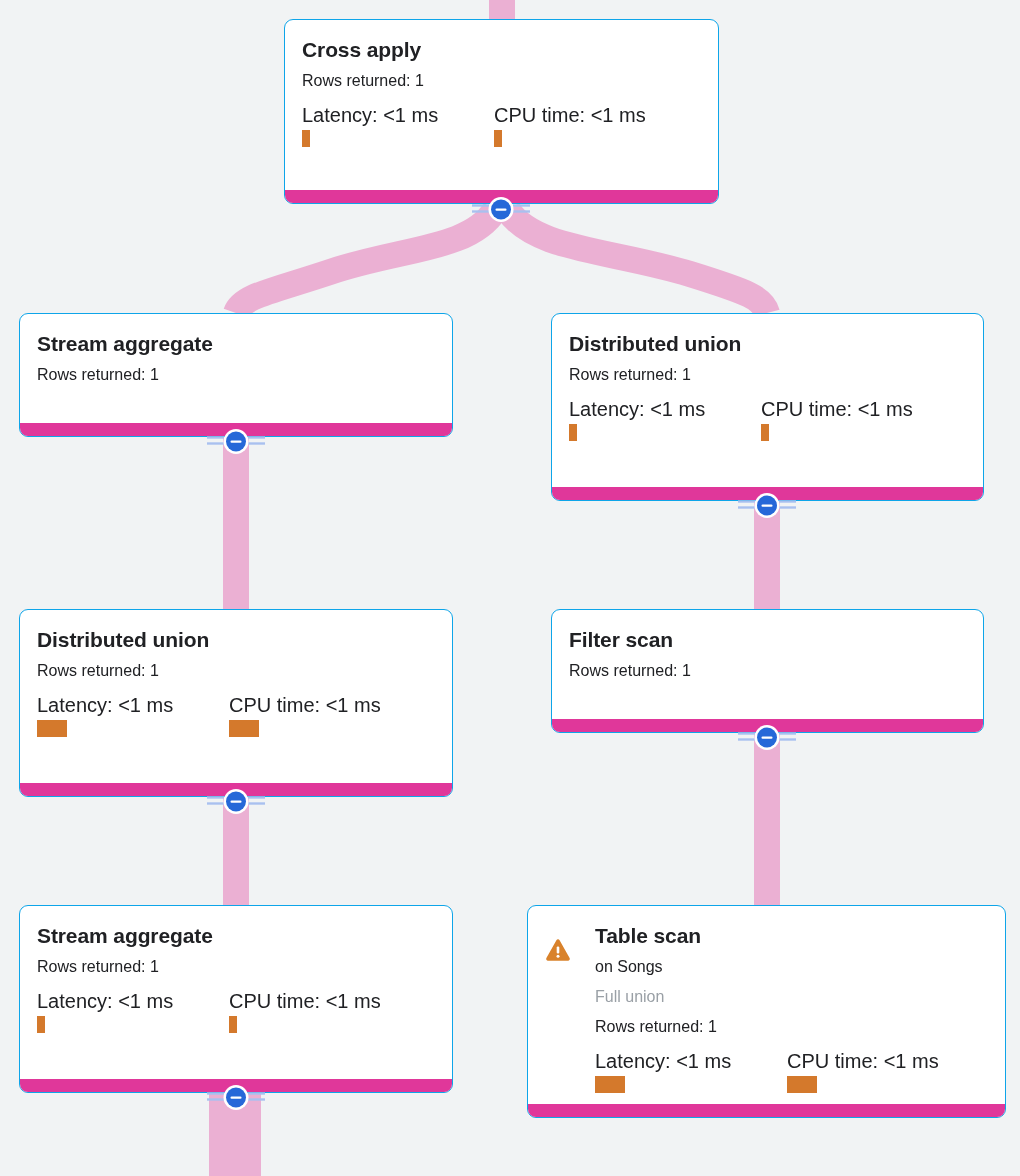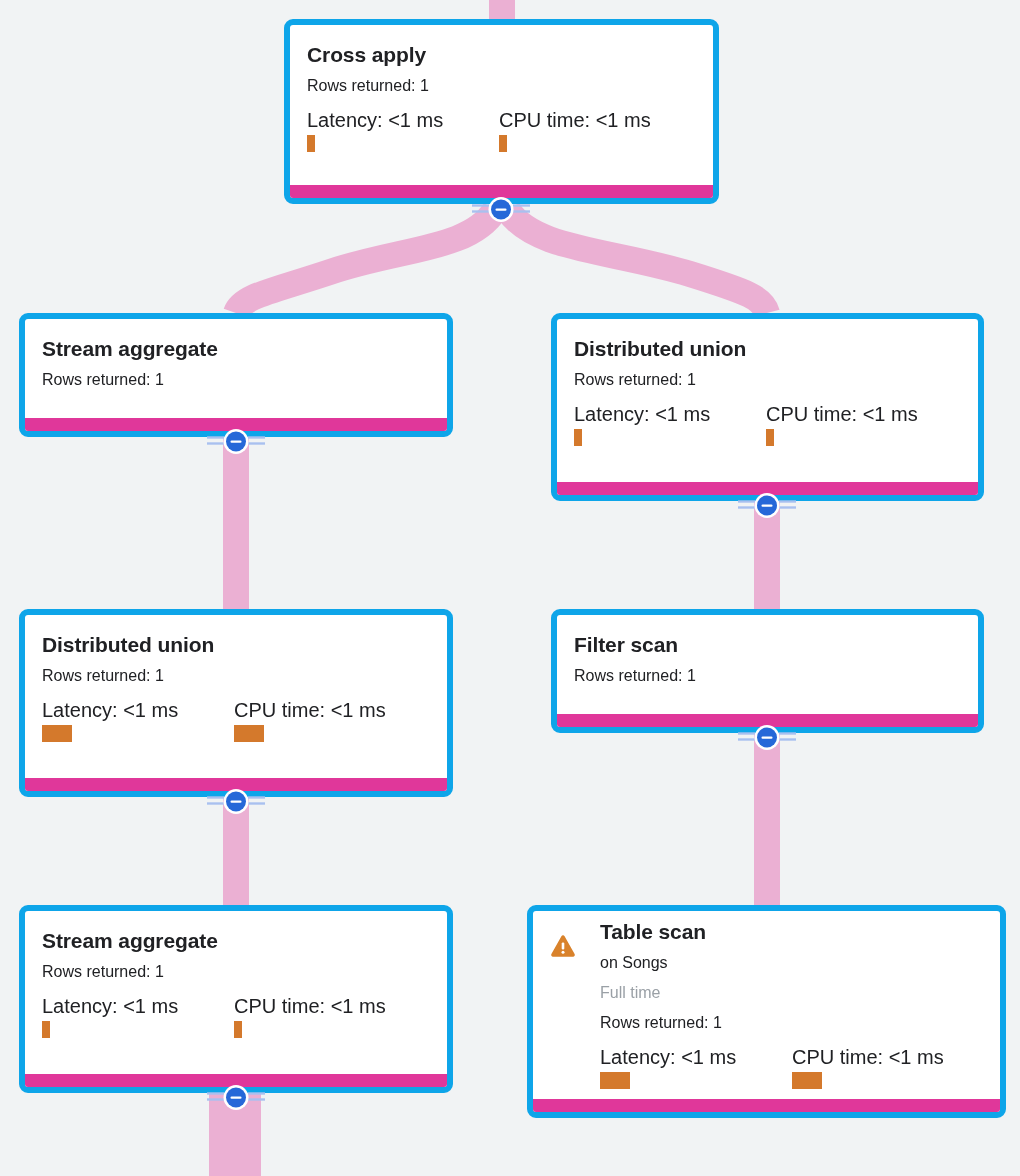--- a/index.html
+++ b/index.html
@@ -24,21 +24,21 @@
     position: absolute;
     left: 0;
     top: 0;
     width: 1020px;
     height: 1176px;
     overflow: visible;
   }
   .node-card {
     position: absolute;
     background: #ffffff;
-    border: 6px solid #0ea5e9;
+    border: 1px solid #0ea5e9;
     border-radius: 9px;
     box-sizing: border-box;
     overflow: hidden;
     display: flex;
     flex-direction: column;
   }
   .node-body {
     flex: 1 1 auto;
     padding: 16px 17px 10px 17px;
     display: flex;
@@ -221,21 +221,21 @@
           <div class="warn-slot">
             <svg width="26" height="24" viewBox="0 0 26 24">
               <path d="M11.4 2.2 L1.4 20.0 a1.8 1.8 0 0 0 1.6 2.7 h20 a1.8 1.8 0 0 0 1.6-2.7 L14.6 2.2 a1.8 1.8 0 0 0-3.2 0 z" fill="#d9822b"></path>
               <rect x="11.7" y="8.5" width="2.6" height="7" rx="1.1" fill="#ffffff"></rect>
               <circle cx="13" cy="18.2" r="1.5" fill="#ffffff"></circle>
             </svg>
           </div>
           <div class="node-content">
             <div class="node-title">Table scan</div>
             <div class="node-sub">on Songs</div>
-            <div class="node-sub muted">Full time</div>
+            <div class="node-sub muted">Full union</div>
             <div class="node-sub">Rows returned: 1</div>
             <div class="metrics">
               <div class="metric">
                 <div class="metric-label">Latency: &lt;1 ms</div>
                 <div class="metric-bar" style="width: 30px;"></div>
               </div>
               <div class="metric">
                 <div class="metric-label">CPU time: &lt;1 ms</div>
                 <div class="metric-bar" style="width: 30px;"></div>
               </div>

